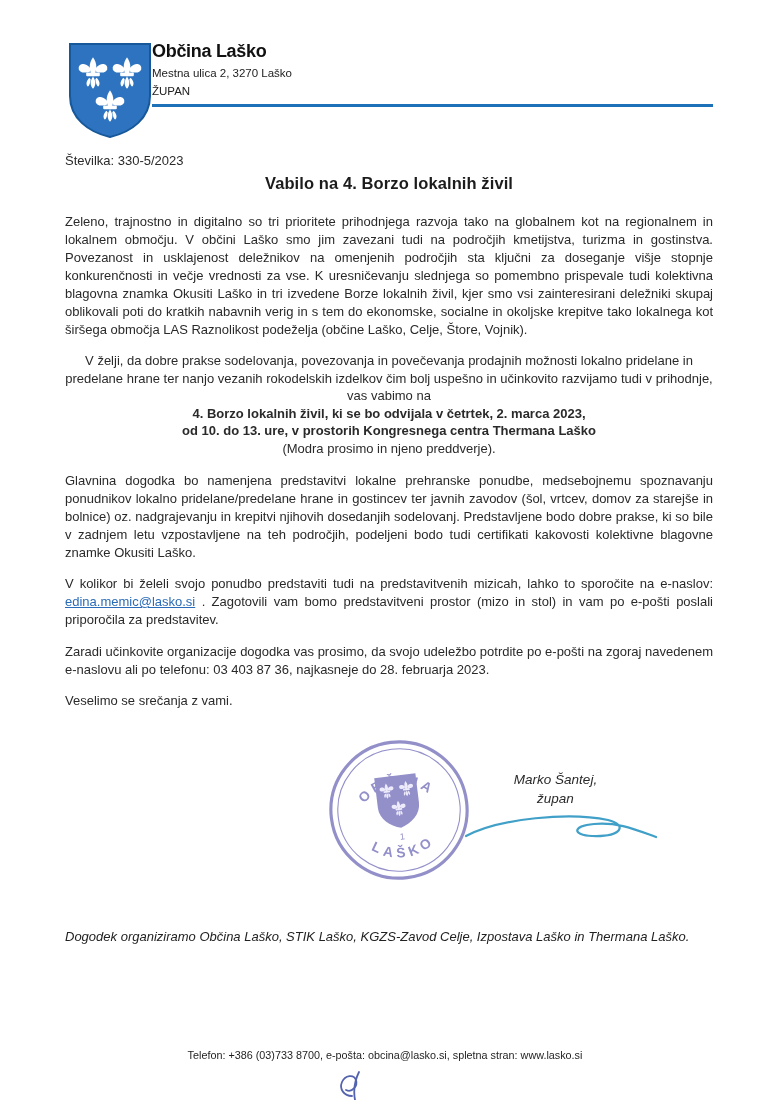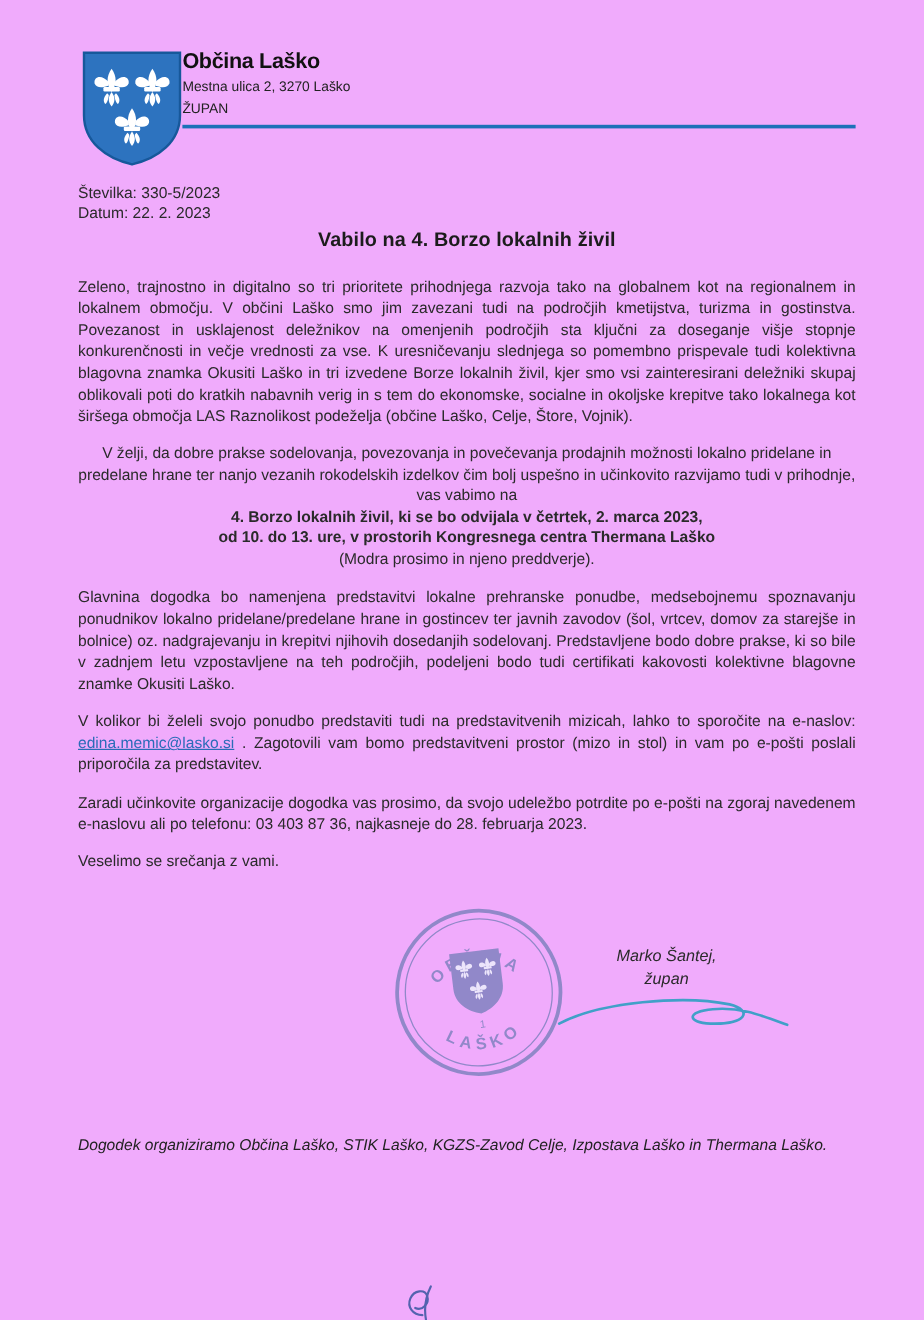--- a/index.html
+++ b/index.html
@@ -2,21 +2,21 @@
 <html><head>
 <meta charset="utf-8">
 <style>
   * { margin: 0; padding: 0; box-sizing: border-box; }
   html, body { background: #e8e8e8; }
   .page {
     position: relative;
     width: 770px;
     height: 1100px;
     margin: 0 auto;
-    background: #f0abfc;
+    background: #ffffff;
     overflow: hidden;
     font-family: "Liberation Sans", sans-serif;
     color: #2a2a2a;
   }
   
   .coa {
     position: absolute; left: 66px; top: 40px;
   }
   .header-text {
     position: absolute; left: 152px; top: 41px;
@@ -101,21 +101,20 @@
     <div class="org-name">Občina Laško</div>
     <div class="org-address">Mestna ulica 2, 3270 Laško</div>
     <div class="org-office">ŽUPAN</div>
   </div>
   <div class="header-rule"></div>
 
   <div class="content">
 
     <div class="meta">
       <div>Številka: 330-5/2023</div>
-      <div>Datum: 22. 2. 2023</div>
     </div>
 
     <div class="doc-title">Vabilo na 4. Borzo lokalnih živil</div>
 
     <p class="body-p p1">Zeleno, trajnostno in digitalno so tri prioritete prihodnjega razvoja tako na globalnem kot na regionalnem in lokalnem območju. V občini Laško smo jim zavezani tudi na področjih kmetijstva, turizma in gostinstva. Povezanost in usklajenost deležnikov na omenjenih področjih sta ključni za doseganje višje stopnje konkurenčnosti in večje vrednosti za vse. K uresničevanju slednjega so pomembno prispevale tudi kolektivna blagovna znamka Okusiti Laško in tri izvedene Borze lokalnih živil, kjer smo vsi zainteresirani deležniki skupaj oblikovali poti do kratkih nabavnih verig in s tem do ekonomske, socialne in okoljske krepitve tako lokalnega kot širšega območja LAS Raznolikost podeželja (občine Laško, Celje, Štore, Vojnik).</p>
 
     <div class="invite-block">
       <div>V želji, da dobre prakse sodelovanja, povezovanja in povečevanja prodajnih možnosti lokalno pridelane in predelane hrane ter nanjo vezanih rokodelskih izdelkov čim bolj uspešno in učinkovito razvijamo tudi v prihodnje, vas vabimo na</div>
       <div class="bold">4. Borzo lokalnih živil, ki se bo odvijala v četrtek, 2. marca 2023,</div>
       <div class="bold">od 10. do 13. ure, v prostorih Kongresnega centra Thermana Laško</div>
@@ -161,19 +160,20 @@
       </div>
 
       <svg class="sig-scribble" width="200" height="48" viewBox="0 0 200 48">
         <path d="M6,28 C40,10 110,4 148,12 C168,17 162,29 132,28 C112,27 112,18 134,16 C158,14 174,21 196,29" fill="none" stroke="#41a0c8" stroke-width="2.2" stroke-linecap="round"></path>
       </svg>
     </div>
 
     <p class="organizers">Dogodek organiziramo Občina Laško, STIK Laško, KGZS-Zavod Celje, Izpostava Laško in Thermana Laško.</p>
   </div>
 
+  <div class="footer-contact">Telefon: +386 (03)733 8700, e-pošta: obcina@lasko.si, spletna stran: www.lasko.si</div>
 
   <svg class="pen-mark" width="45" height="30" viewBox="0 0 45 30">
     <path d="M20,26 C12,26 7,19 10,12 C13,5 22,4 24,10 C26,16 20,23 14,20" fill="none" stroke="#5463ae" stroke-width="1.8" stroke-linecap="round"></path>
     <path d="M27,2 C23,10 21,19 23,30" fill="none" stroke="#5463ae" stroke-width="1.8" stroke-linecap="round"></path>
   </svg>
 
 </div>
 
 </body></html>

